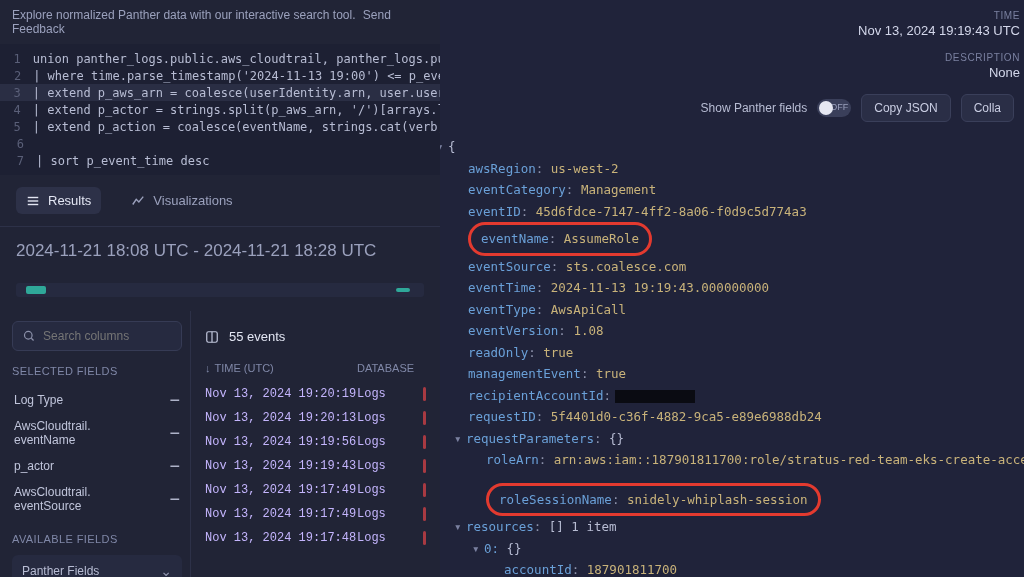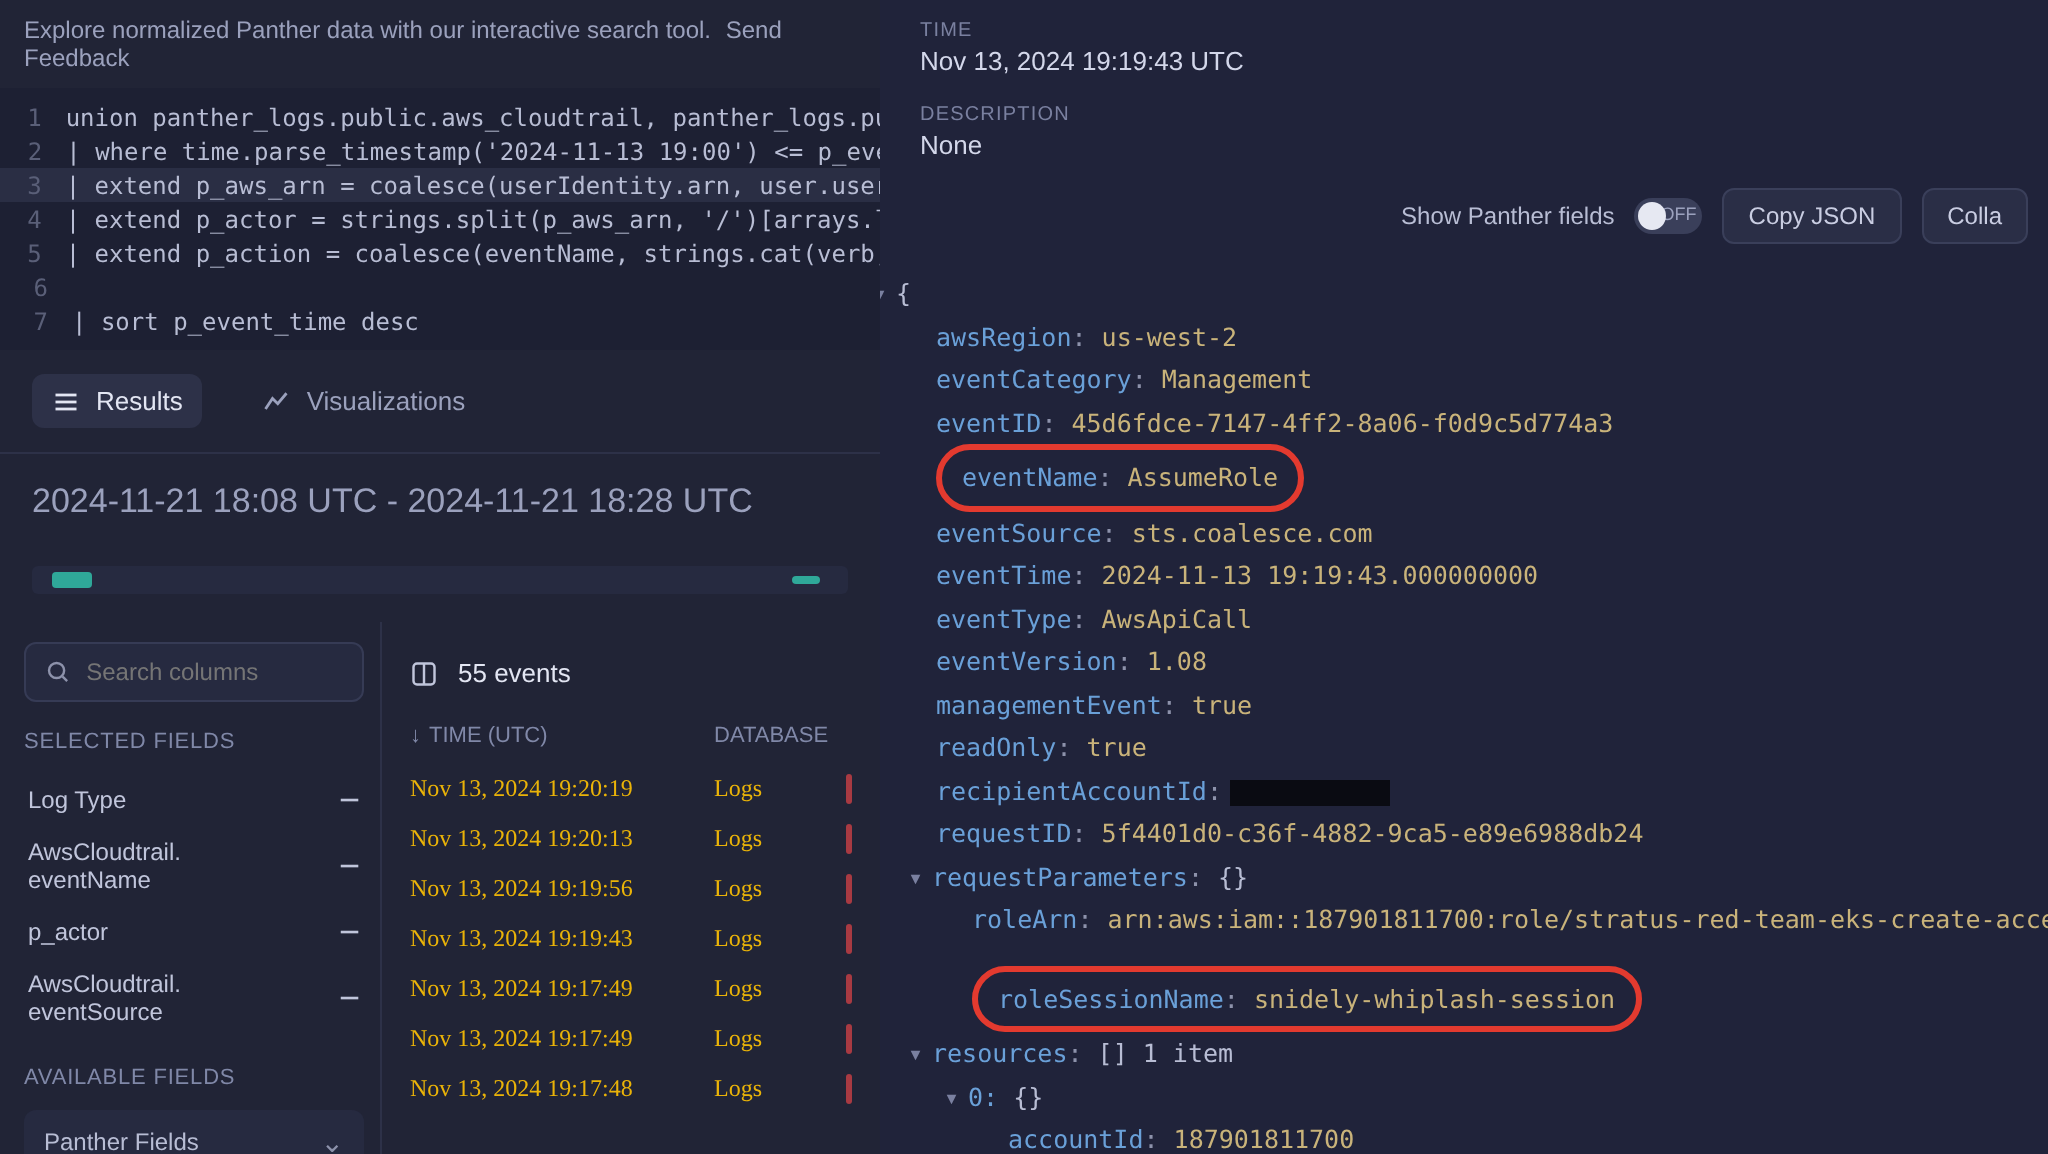--- a/index.html
+++ b/index.html
@@ -107,35 +107,35 @@
 .results-area { flex: 1; padding: 10px 8px; }
 .events-header {
   display: flex; align-items: center; gap: 10px;
   padding: 8px 6px 14px 6px; font-size: 13px; color: #e3e6f3;
 }
 .colhead-row { display:flex; padding: 4px 6px 8px 6px; font-size: 11px; color: #8088a8; }
 .colhead-time { width: 152px; display:flex; gap:4px; }
 .colhead-db { flex:1; }
 .event-row {
   display: flex; padding: 5px 6px; font-size: 12px;
-  font-family: Liberation Serif, serif;
-  color: #eab308;
+  font-family: Liberation Mono, monospace;
+  color: #c4b5fd;
 }
 .ev-time { width: 152px; }
 .ev-db { flex: 1; }
 .ev-bar { width: 3px; background: #a83a42; border-radius: 2px; margin-left: 6px; }
 
 
 .right {
   flex: 1;
   background: #20233a;
   display: flex; flex-direction: column;
   overflow: hidden;
 }
-.meta-block { padding: 10px 20px 14px 20px; }
+.meta-block { padding: 10px 4px 14px 20px; text-align: right; }
 .meta-label { font-size: 10px; letter-spacing: .6px; color: #7a80a0; margin-bottom: 2px; }
 .meta-val { font-size: 13px; color: #d3d7ea; }
 
 .toolbar {
   display: flex; justify-content: flex-end; align-items: center;
   gap: 10px; padding: 0 10px 8px 10px;
 }
 .toolbar-label { font-size: 12px; color: #b8bdd4; }
 .toggle {
   width: 34px; height: 18px; background: #3a3f5a; border-radius: 9px;
@@ -355,22 +355,22 @@
   <div class="json-view">
     <div class="jl"><span class="tri">▾</span><span class="jbrace">{</span></div>
     <div class="jl ind1"><span class="jkey">awsRegion</span><span class="jcolon">: </span><span class="jval">us-west-2</span></div>
     <div class="jl ind1"><span class="jkey">eventCategory</span><span class="jcolon">: </span><span class="jval">Management</span></div>
     <div class="jl ind1"><span class="jkey">eventID</span><span class="jcolon">: </span><span class="jval">45d6fdce-7147-4ff2-8a06-f0d9c5d774a3</span></div>
     <div class="jl ind1"><span class="ring"><span class="jkey">eventName</span><span class="jcolon">: </span><span class="jval">AssumeRole</span></span></div>
     <div class="jl ind1"><span class="jkey">eventSource</span><span class="jcolon">: </span><span class="jval">sts.coalesce.com</span></div>
     <div class="jl ind1"><span class="jkey">eventTime</span><span class="jcolon">: </span><span class="jval">2024-11-13 19:19:43.000000000</span></div>
     <div class="jl ind1"><span class="jkey">eventType</span><span class="jcolon">: </span><span class="jval">AwsApiCall</span></div>
     <div class="jl ind1"><span class="jkey">eventVersion</span><span class="jcolon">: </span><span class="jval">1.08</span></div>
+    <div class="jl ind1"><span class="jkey">readOnly</span><span class="jcolon">: </span><span class="jbool">true</span></div>
     <div class="jl ind1"><span class="jkey">managementEvent</span><span class="jcolon">: </span><span class="jbool">true</span></div>
-    <div class="jl ind1"><span class="jkey">readOnly</span><span class="jcolon">: </span><span class="jbool">true</span></div>
     <div class="jl ind1"><span class="jkey">recipientAccountId</span><span class="jcolon">:</span><span class="redact"></span></div>
     <div class="jl ind1"><span class="jkey">requestID</span><span class="jcolon">: </span><span class="jval">5f4401d0-c36f-4882-9ca5-e89e6988db24</span></div>
     <div class="jl ind1"><span class="tri">▾</span><span class="jkey">requestParameters</span><span class="jcolon">: </span><span class="jbrace">{}</span></div>
     <div class="jl ind2"><span class="jkey">roleArn</span><span class="jcolon">: </span><span class="jval">arn:aws:iam::187901811700:role/stratus-red-team-eks-create-access-entry-role</span></div>
     <div class="jl" style="height:12px;"></div>
     <div class="jl ind2"><span class="ring"><span class="jkey">roleSessionName</span><span class="jcolon">: </span><span class="jval">snidely-whiplash-session</span></span></div>
     <div class="jl ind1"><span class="tri">▾</span><span class="jkey">resources</span><span class="jcolon">: </span><span class="jbrace">[] 1 item</span></div>
     <div class="jl ind2"><span class="tri">▾</span><span class="jkey">0:</span> <span class="jbrace">{}</span></div>
     <div class="jl ind3"><span class="jkey">accountId</span><span class="jcolon">: </span><span class="jval">187901811700</span></div>
 

